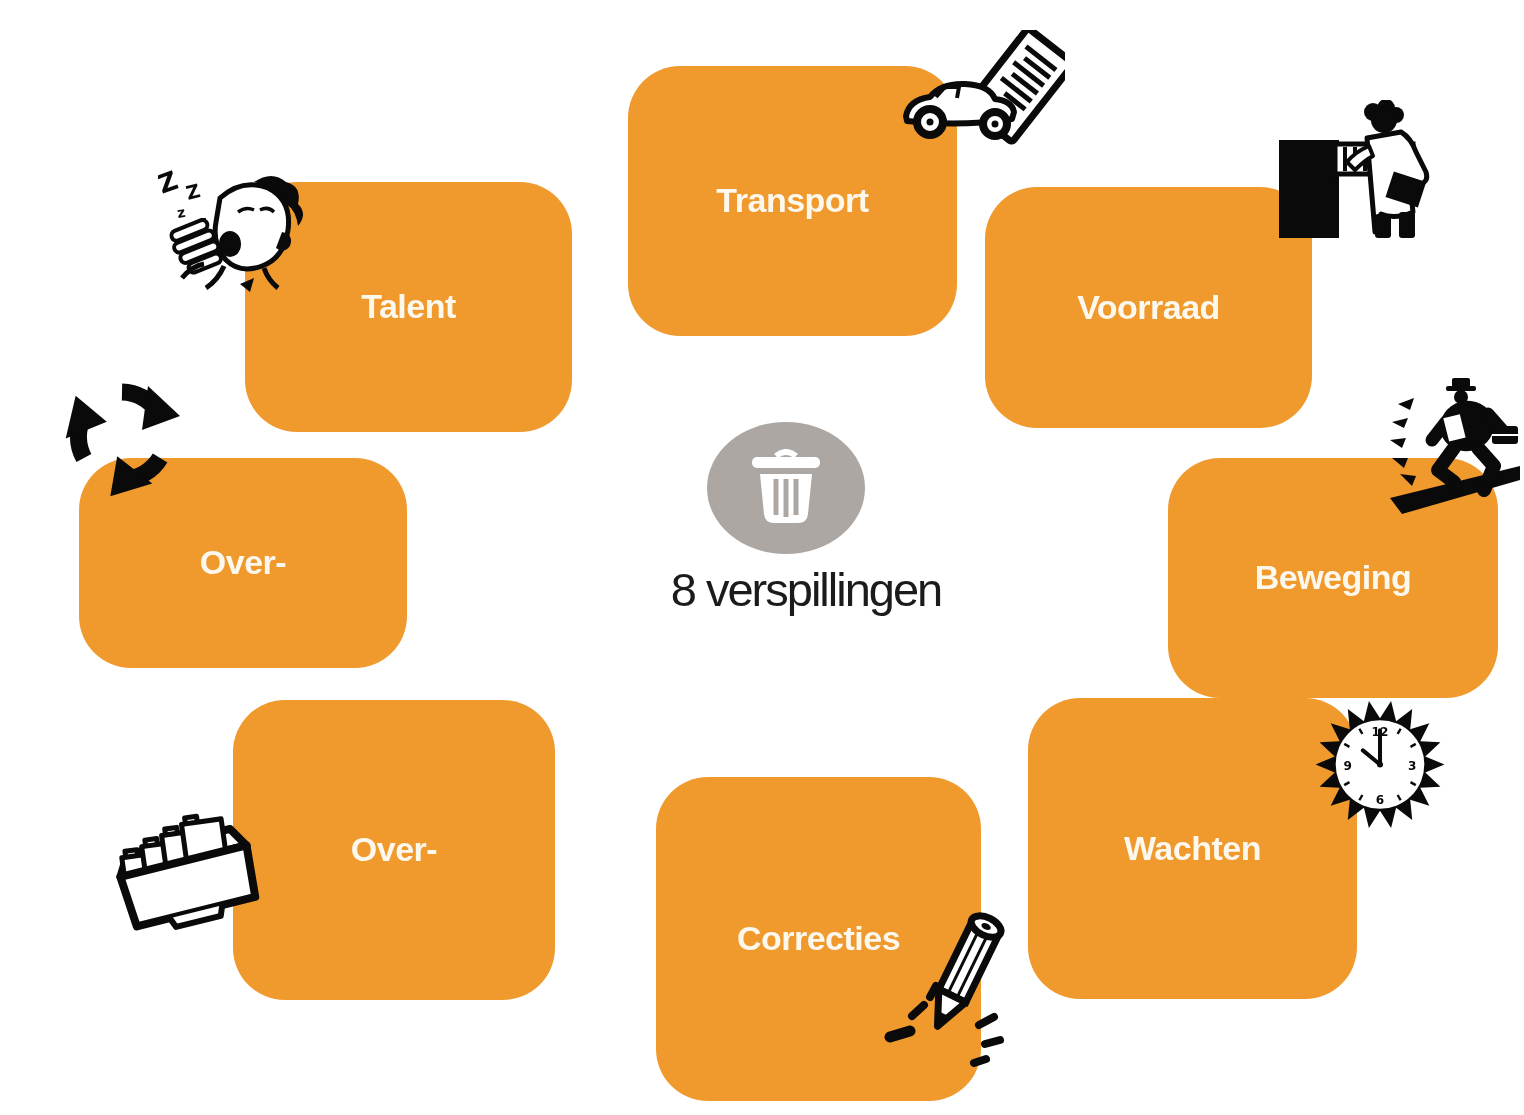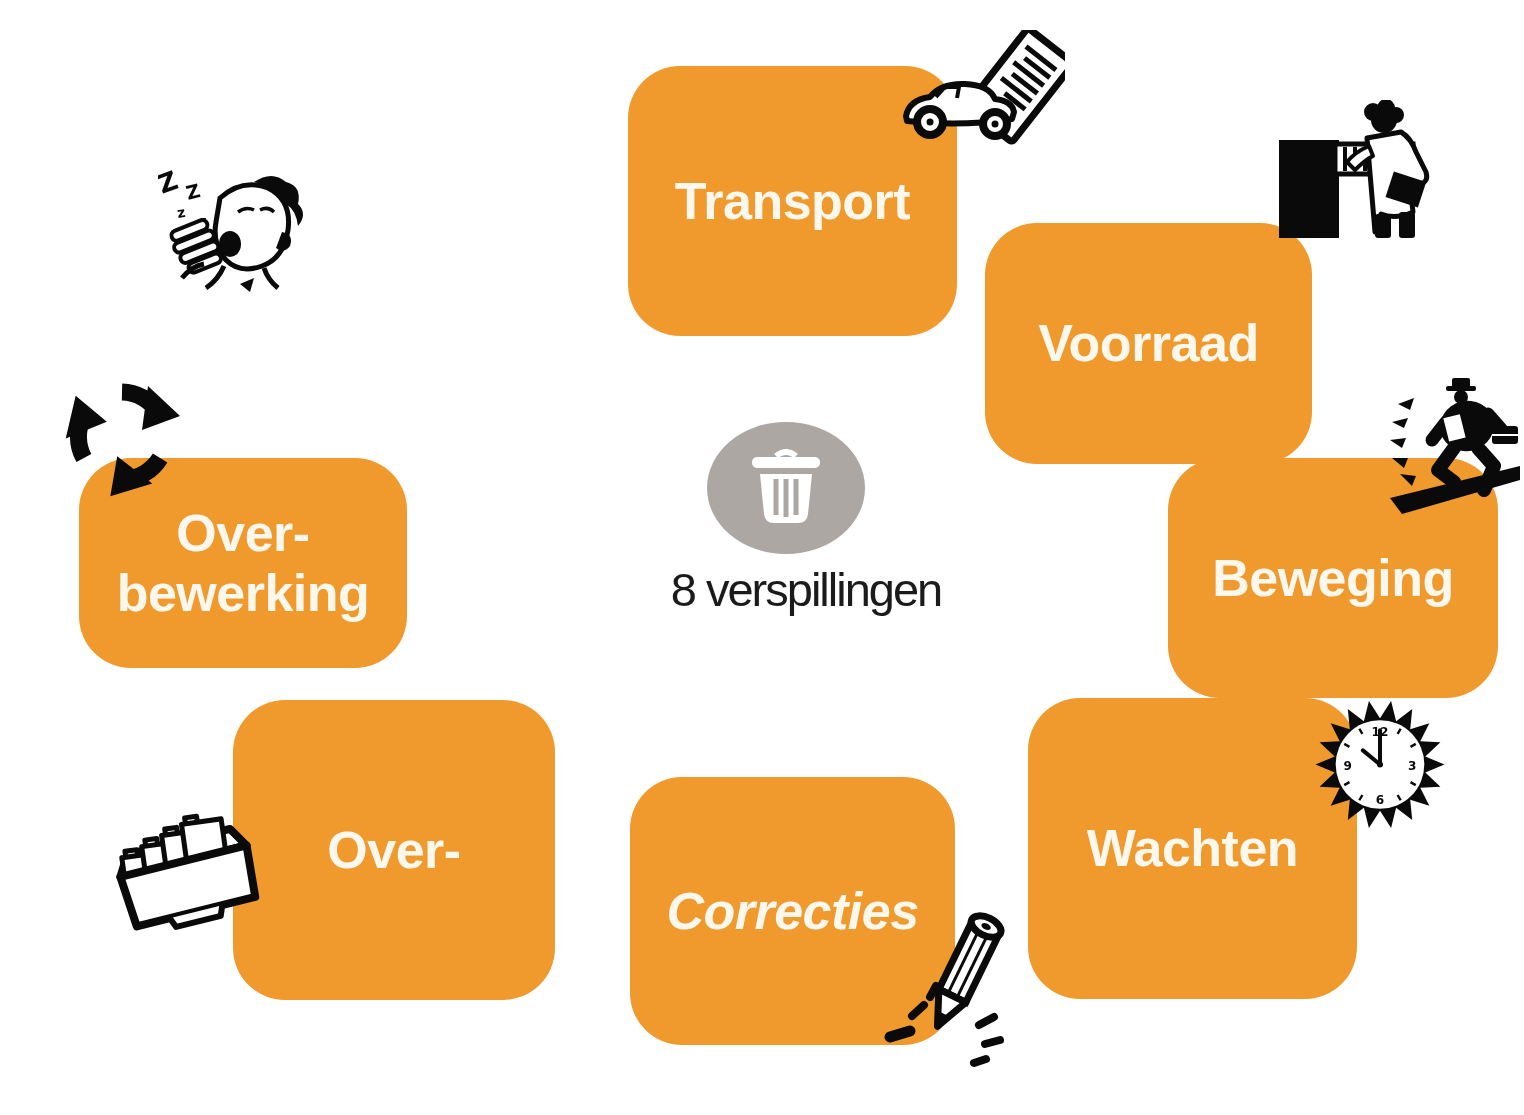--- a/index.html
+++ b/index.html
@@ -6,29 +6,29 @@
   .canvas {
     position:relative; width:1524px; height:1115px; background:#ffffff;
     overflow:hidden; font-family:"Liberation Sans", sans-serif;
   }
   .box {
     position:absolute; background:var(--box-orange, #F0992D);
     border-radius:52px; display:flex; align-items:center; justify-content:center;
     text-align:center; z-index:1;
   }
   .box-label {
-    font-size:52px; font-weight:700; color:var(--box-text, #FDF8EE);
+    font-size:34px; font-weight:700; color:var(--box-text, #FDF8EE);
     letter-spacing:-0.5px; line-height:1.16;
   }
   .box-label span { display:block; }
   #box-transport     { left:628px;  top:66px;  width:329px; height:270px; }
-  #box-voorraad      { left:985px;  top:187px; width:327px; height:241px;margin-top:36px; }
+  #box-voorraad      { left:985px;  top:187px; width:327px; height:241px; }
   #box-beweging      { left:1168px; top:458px; width:330px; height:240px; }
   #box-wachten       { left:1028px; top:698px; width:329px; height:301px; }
-  #box-correcties    { left:630px;  top:777px; width:325px; height:268px;font-style:italic; }
+  #box-correcties    { left:656px;  top:777px; width:325px; height:324px; }
   #box-overproductie { left:233px;  top:700px; width:322px; height:300px; }
   #box-overbewerking { left:79px;   top:458px; width:328px; height:210px; }
   #box-talent        { left:245px;  top:182px; width:327px; height:250px; }
 
   .icon { position:absolute; z-index:3; }
   #icon-transport     { left:900px;  top:30px;  width:165px; height:118px; }
   #icon-voorraad      { left:1277px; top:100px; width:158px; height:142px; }
   #icon-beweging      { left:1388px; top:378px; width:135px; height:145px; }
   #icon-wachten       { left:1312px; top:692px; width:136px; height:146px; }
   #icon-correcties    { left:884px;  top:904px; width:140px; height:176px; }
@@ -79,21 +79,25 @@
     </div>
   </div>
   <div class="box" id="box-overproductie">
     <div class="box-label">
       <span>Over-</span>
     </div>
   </div>
   <div class="box" id="box-overbewerking">
     <div class="box-label">
       <span>Over-</span>
-      <span>bewerking</span>
+    </div>
+  </div>
+  <div class="box" id="box-talent">
+    <div class="box-label">
+      <span>Talent</span>
     </div>
   </div>
 
   <div class="center-ellipse">
     <svg width="84" height="78" viewBox="0 0 84 78">
       <path d="M32,7 q10,-8 20,0" stroke="#ffffff" stroke-width="6" fill="none"></path>
       <rect x="8" y="8" width="68" height="11" rx="5" fill="#ffffff"></rect>
       <path d="M16,25 h52 l-4,40 q-1,9 -10,9 h-24 q-9,0 -10,-9 Z" fill="#ffffff"></path>
       <g stroke="#ACA7A3" stroke-width="5">
         <line x1="32" y1="30" x2="32" y2="66"></line>

